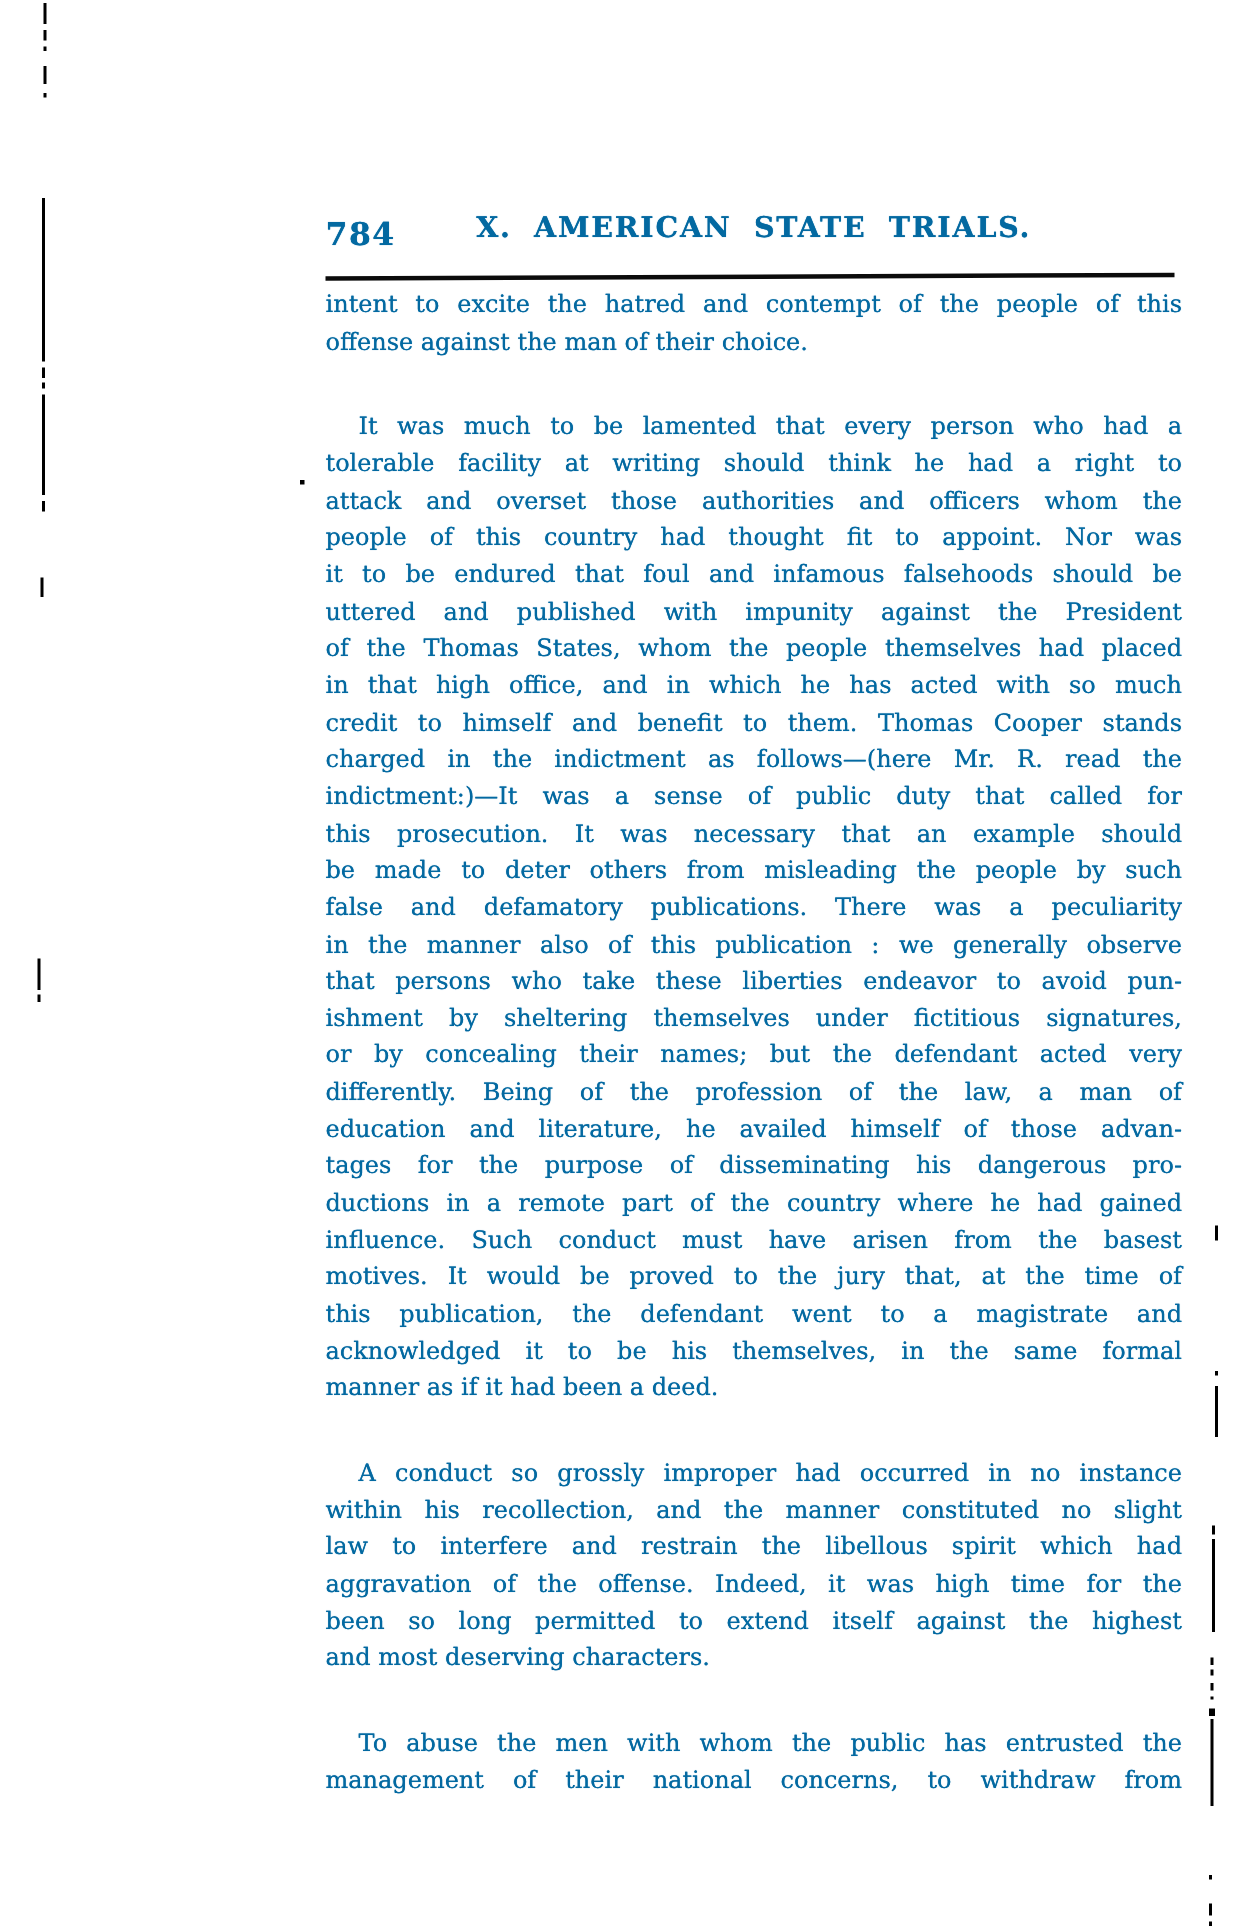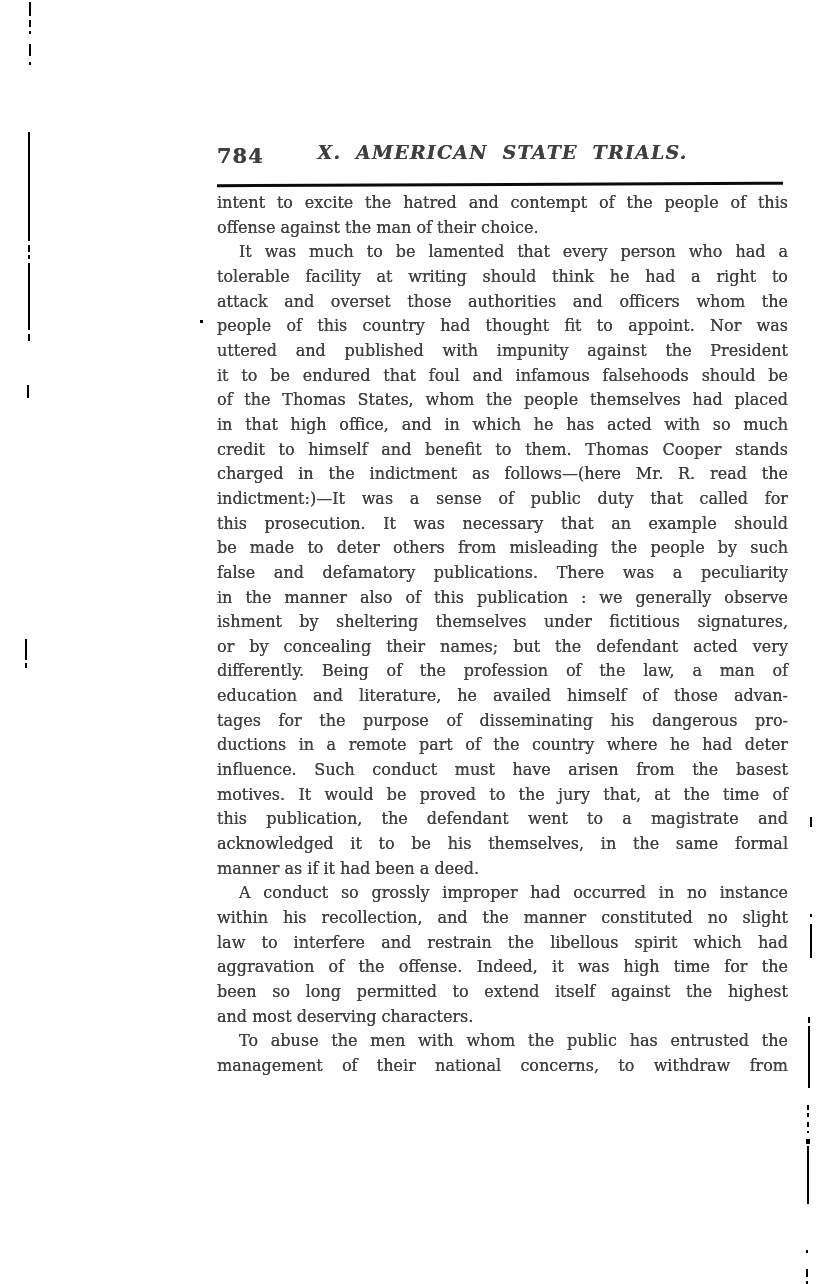--- a/index.html
+++ b/index.html
@@ -2,49 +2,49 @@
 <html><head>
 <meta charset="utf-8">
 <style>
   html,body{margin:0;padding:0;background:#e8e8e8;}
   .page{
     position:relative;
     width:836px;height:1284px;
     background:#ffffff;
     overflow:hidden;
     font-family:"DejaVu Serif","Liberation Serif",serif;
-    color:#404040;
+    color:#0369a1;
   }
   
   .header{position:absolute;left:217px;top:141px;width:571px;height:34px;}
   .page-number{
     position:absolute;left:0;top:2px;
     font-size:21px;font-weight:bold;letter-spacing:1px;
     text-shadow:0 0 .5px currentColor;
   }
   .running-title{
     position:absolute;left:0;top:0;width:100%;
     text-align:center;
-    font-size:19px;font-weight:bold;font-style:italic;
+    font-size:19px;font-weight:bold;
     letter-spacing:1.2px;word-spacing:7px;
     text-shadow:0 0 .5px currentColor;
   }
   .header-rule{
     position:absolute;left:217px;top:183px;width:566px;height:3px;
     background:#0b0b0b;transform:rotate(-0.25deg);
   }
   
   .body-text{
     position:absolute;left:217px;top:191px;width:571px;
     font-size:16px;line-height:24.65px;
     text-shadow:0 0 .45px currentColor;
   }
   .line{text-align:justify;text-align-last:justify;}
   .line.flush{text-align-last:left;}
-  .line.indent{text-indent:22px;}
+  .line.indent{text-indent:22px;margin-top:32px;}
   
   .mark{position:absolute;width:2px;background:#000;}
   .mark.sq{width:4px;}
   .mark.dot3{width:3px;}
 </style>
 </head>
 <body>
 
 <div class="page">
 
@@ -54,37 +54,38 @@
   </div>
   <div class="header-rule"></div>
 
   <div class="body-text">
       <div class="line">intent to excite the hatred and contempt of the people of this</div>
       <div class="line flush">offense against the man of their choice.</div>
       <div class="line indent">It was much to be lamented that every person who had a</div>
       <div class="line">tolerable facility at writing should think he had a right to</div>
       <div class="line">attack and overset those authorities and officers whom the</div>
       <div class="line">people of this country had thought fit to appoint. Nor was</div>
+      <div class="line">it to be endured that foul and infamous falsehoods should be</div>
       <div class="line">uttered and published with impunity against the President</div>
-      <div class="line">it to be endured that foul and infamous falsehoods should be</div>
       <div class="line">of the Thomas States, whom the people themselves had placed</div>
       <div class="line">in that high office, and in which he has acted with so much</div>
       <div class="line">credit to himself and benefit to them. Thomas Cooper stands</div>
       <div class="line">charged in the indictment as follows—(here Mr. R. read the</div>
       <div class="line">indictment:)—It was a sense of public duty that called for</div>
       <div class="line">this prosecution. It was necessary that an example should</div>
       <div class="line">be made to deter others from misleading the people by such</div>
       <div class="line">false and defamatory publications. There was a peculiarity</div>
       <div class="line">in the manner also of this publication : we generally observe</div>
+      <div class="line">that persons who take these liberties endeavor to avoid pun-</div>
       <div class="line">ishment by sheltering themselves under fictitious signatures,</div>
       <div class="line">or by concealing their names; but the defendant acted very</div>
       <div class="line">differently. Being of the profession of the law, a man of</div>
       <div class="line">education and literature, he availed himself of those advan-</div>
       <div class="line">tages for the purpose of disseminating his dangerous pro-</div>
-      <div class="line">ductions in a remote part of the country where he had deter</div>
+      <div class="line">ductions in a remote part of the country where he had gained</div>
       <div class="line">influence. Such conduct must have arisen from the basest</div>
       <div class="line">motives. It would be proved to the jury that, at the time of</div>
       <div class="line">this publication, the defendant went to a magistrate and</div>
       <div class="line">acknowledged it to be his themselves, in the same formal</div>
       <div class="line flush">manner as if it had been a deed.</div>
       <div class="line indent">A conduct so grossly improper had occurred in no instance</div>
       <div class="line">within his recollection, and the manner constituted no slight</div>
       <div class="line">law to interfere and restrain the libellous spirit which had</div>
       <div class="line">aggravation of the offense. Indeed, it was high time for the</div>
       <div class="line">been so long permitted to extend itself against the highest</div>

